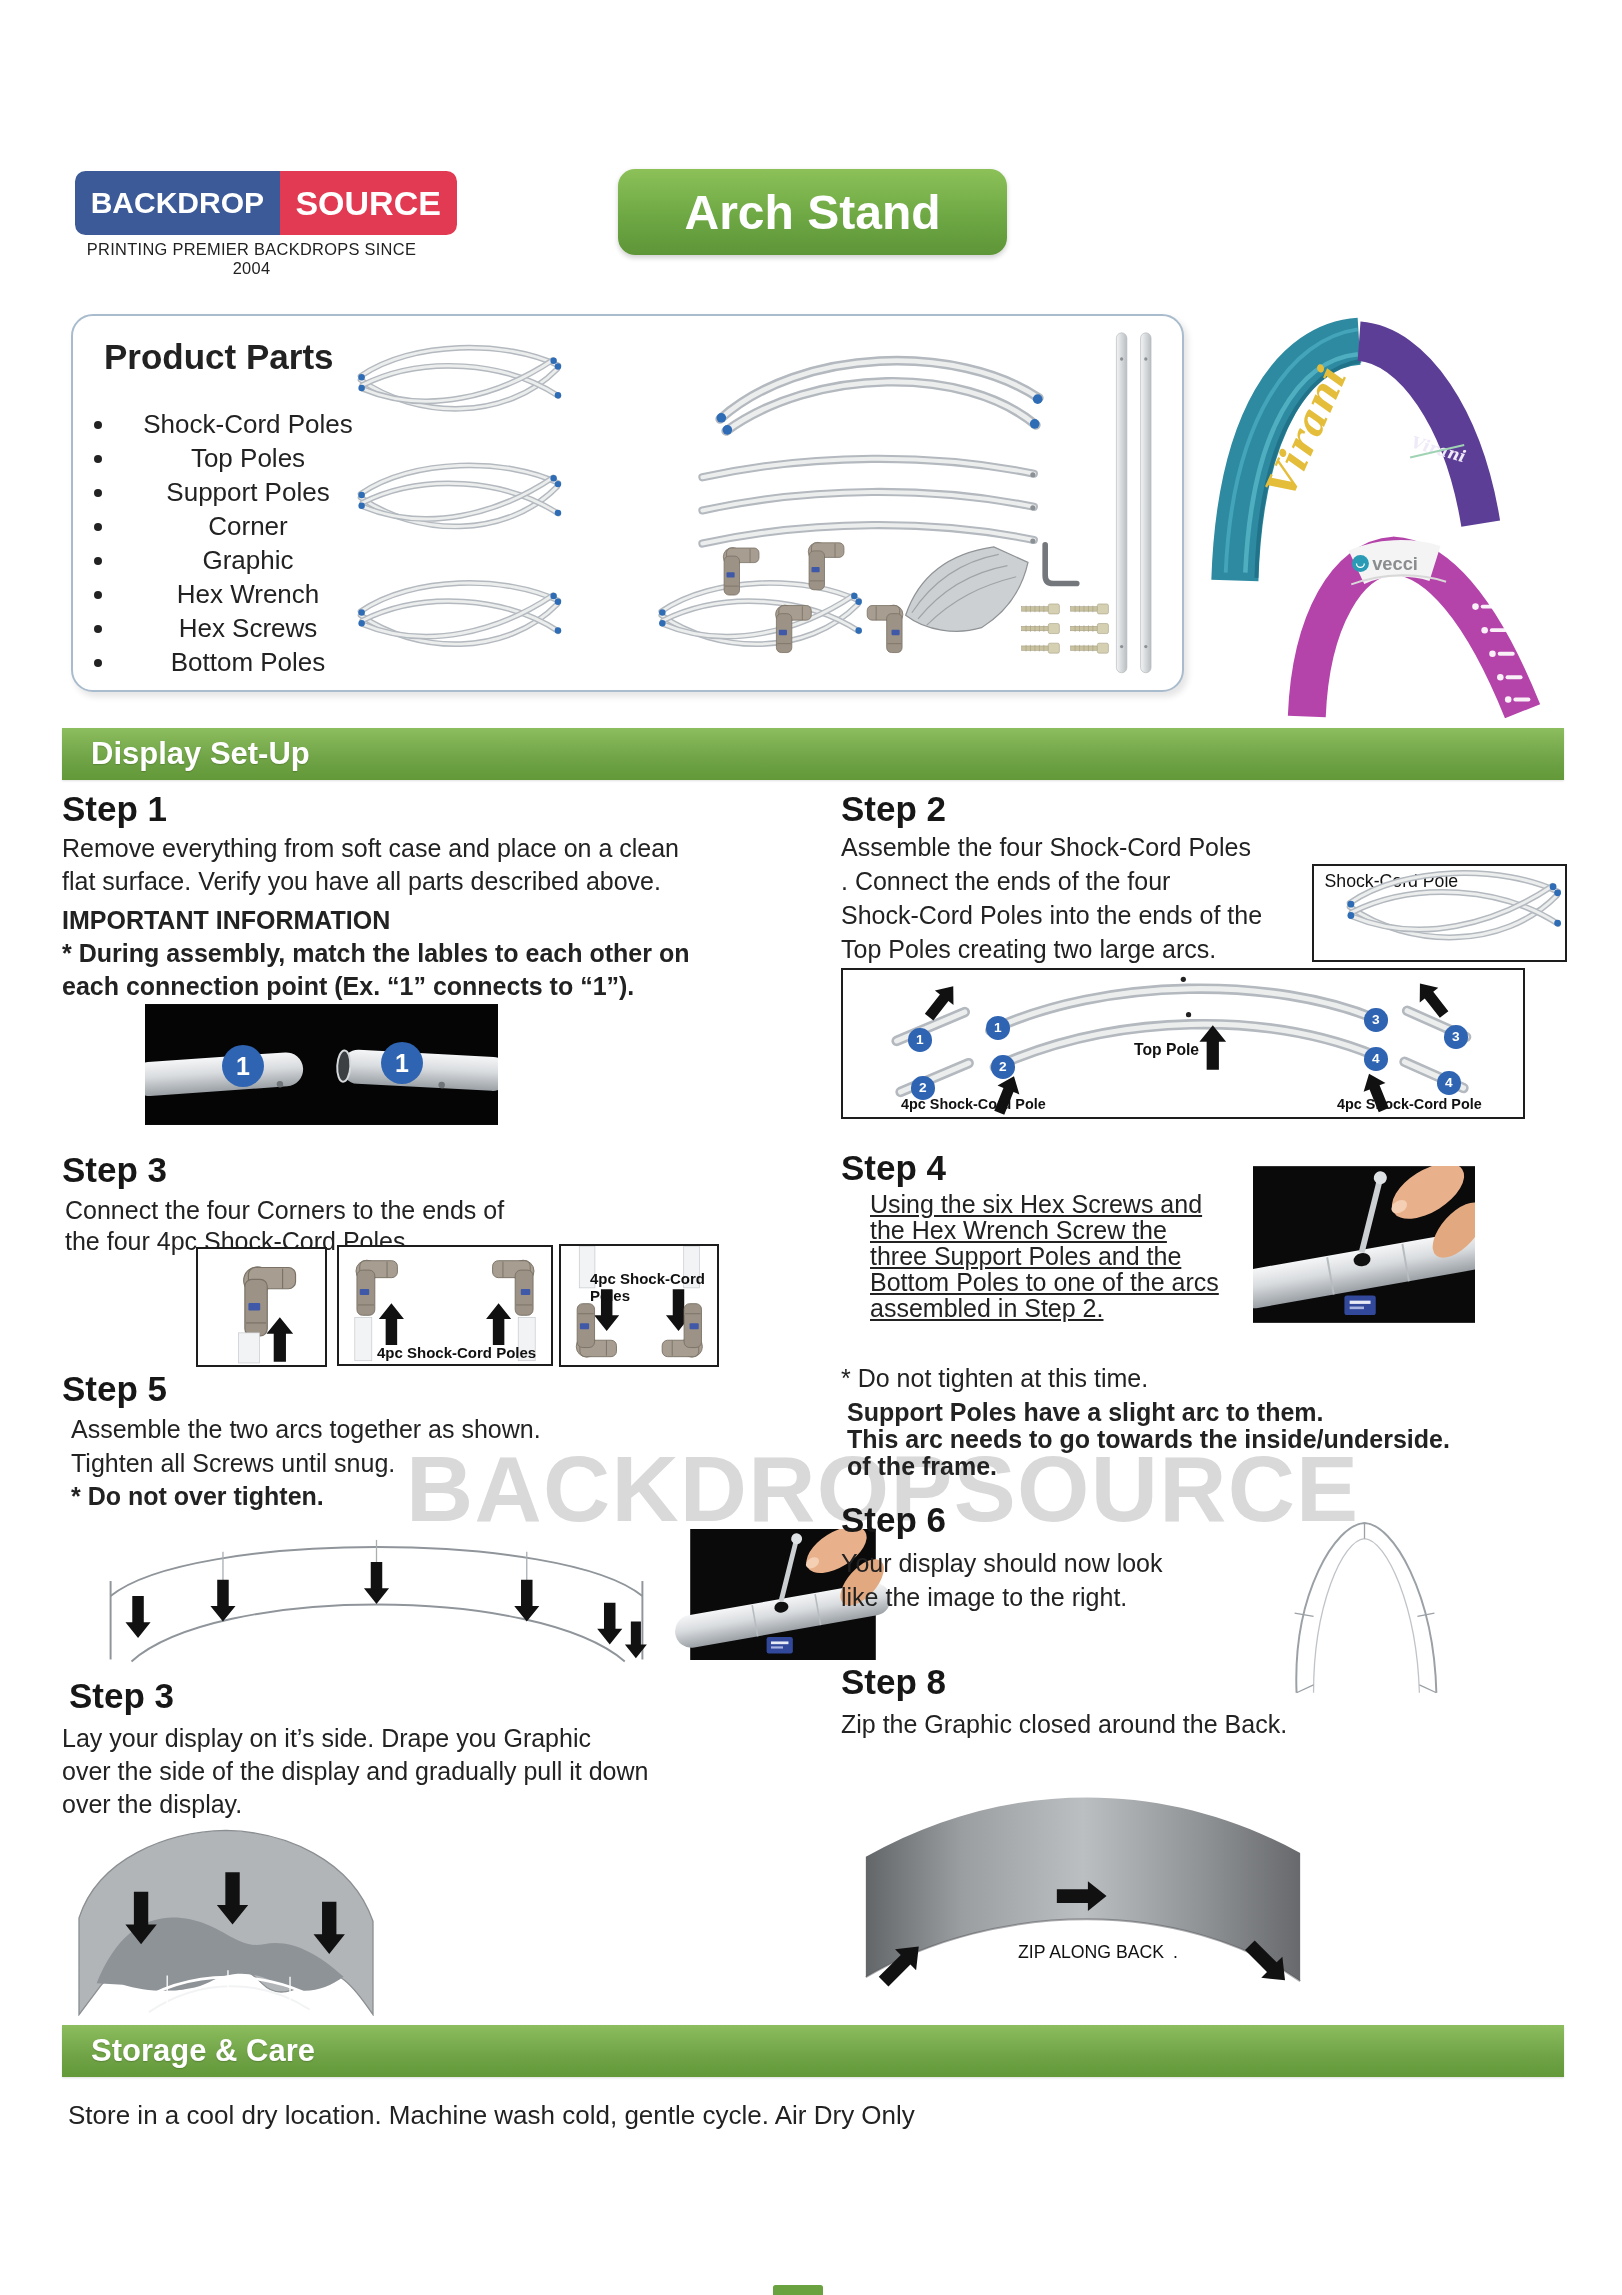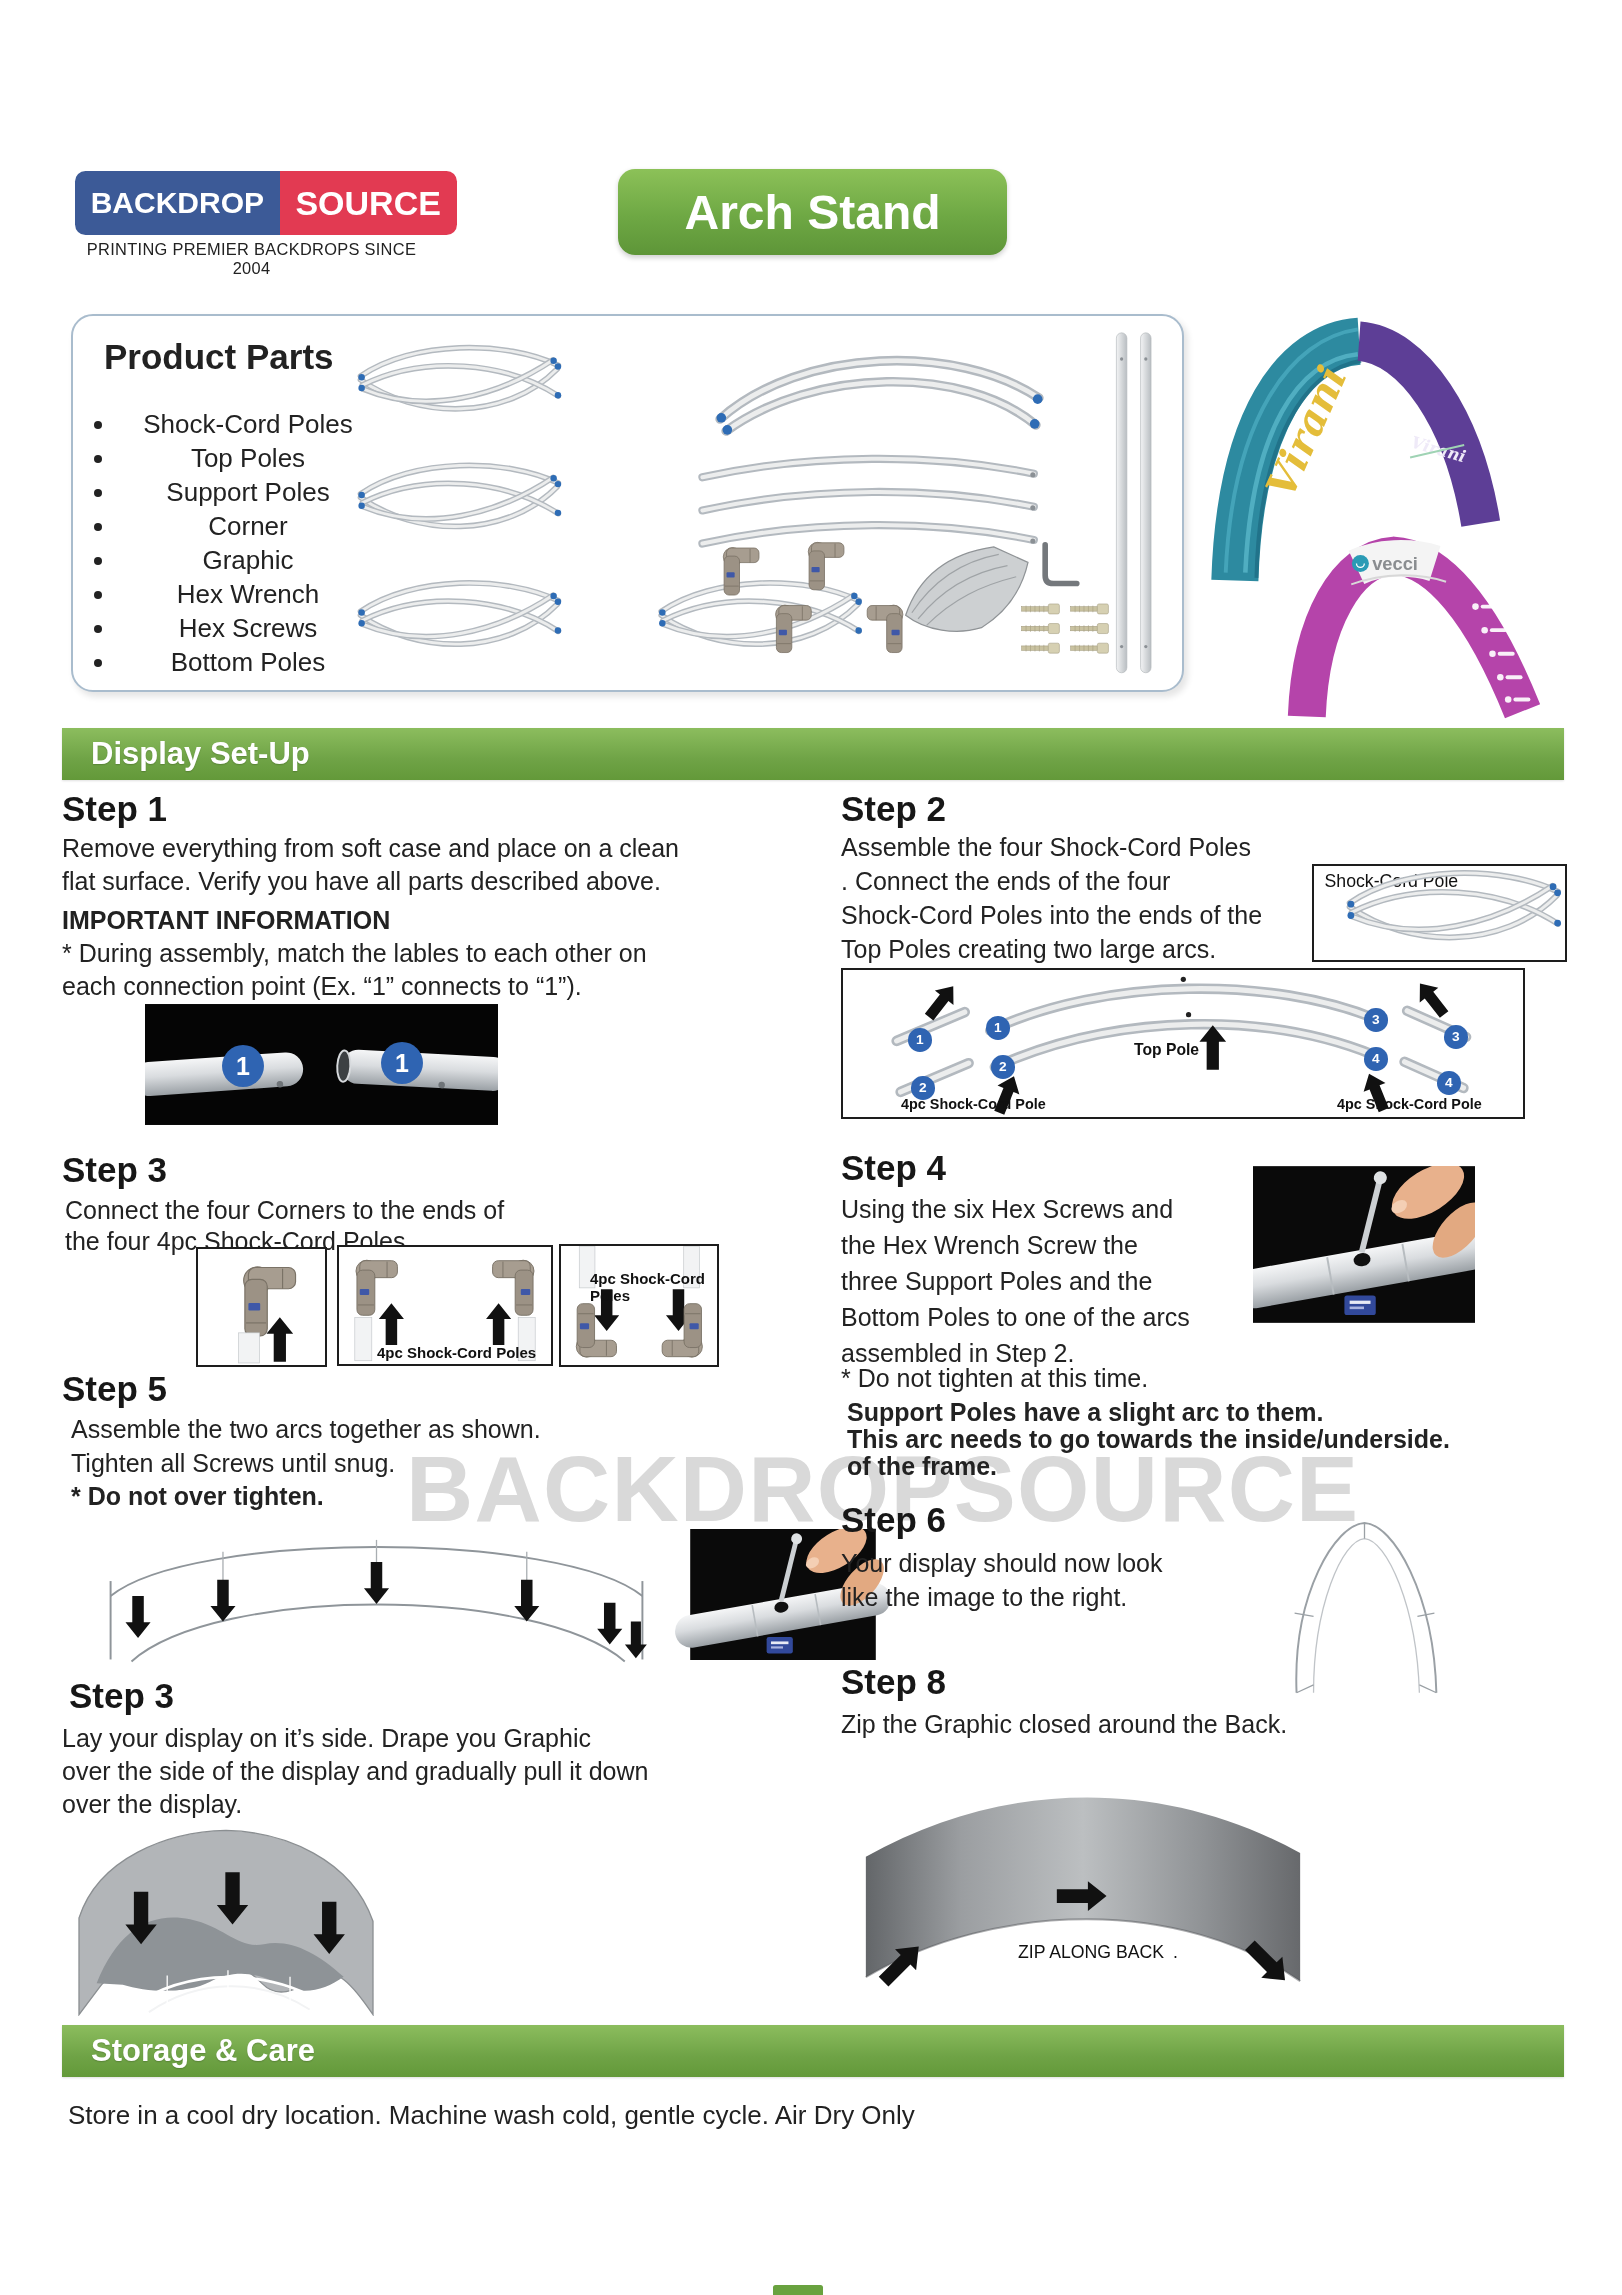--- a/index.html
+++ b/index.html
@@ -353,21 +353,21 @@
   </svg>
 
   <div class="abs banner" style="left:62px;top:728px;">
     <span>Display Set-Up</span>
   </div>
 
   <div class="abs step-title" style="left:62px;top:789px;">Step 1</div>
   <div class="abs body-text" style="left:62px;top:832px;width:759px;">Remove everything from soft case and place on a clean
 flat surface. Verify you have all parts described above.</div>
   <div class="abs body-text bold" style="left:62px;top:904px;">IMPORTANT INFORMATION</div>
-  <div class="abs body-text" style="left:62px;top:937px;width:759px;">* During assembly, match the lables to each other on
+  <div class="abs body-text" style="left:62px;top:937px;width:759px;font-weight:bold;">* During assembly, match the lables to each other on
 each connection point (Ex. “1” connects to “1”).</div>
   <div class="abs" style="left:145px;top:1004px;width:353px;height:121px;">
     <svg width="353" height="121" viewBox="0 0 540 185">
         <use href="#sym-step1photo"></use>
       </svg>
     <div class="num-badge big" style="left:77px;top:41px;">1</div>
     <div class="num-badge big" style="left:236px;top:38px;">1</div>
   </div>
 
   <div class="abs step-title" style="left:841px;top:789px;">Step 2</div>
@@ -425,21 +425,21 @@
       <rect x="188" y="0" width="24" height="64" fill="#f2f3f4" stroke="#c3c7ca"></rect>
       <use href="#sym-arrow" transform="translate(70 98) rotate(180) scale(1.6) translate(-12 -20)"></use>
       <use href="#sym-arrow" transform="translate(180 98) rotate(180) scale(1.6) translate(-12 -20)"></use>
       <use href="#sym-corner" transform="translate(8,182) scale(0.7,-0.7)"></use>
       <use href="#sym-corner" transform="translate(232,182) scale(-0.7,-0.7)"></use>
     </svg>
     <div class="diag-label" style="left:29px;top:23.6px;font-size:15px;">4pc Shock-Cord Poles</div>
   </div>
 
   <div class="abs step-title" style="left:841px;top:1148px;">Step 4</div>
-  <div class="abs body-text" style="left:841px;top:1191px;width:406px;line-height:36px;">Using the six Hex Screws and
+  <div class="abs body-text" style="left:870px;top:1191px;width:406px;line-height:26px;text-decoration:underline;">Using the six Hex Screws and
 the Hex Wrench Screw the
 three Support Poles and the
 Bottom Poles to one of the arcs
 assembled in Step 2.</div>
   <svg class="abs" style="left:1253px;top:1166px;" width="222" height="157" viewBox="0 0 340 240">
       <use href="#sym-photo"></use>
     </svg>
   <div class="abs body-text" style="left:841px;top:1362px;">*  Do not tighten at this time.</div>
   <div class="abs body-text bold" style="left:847px;top:1399px;width:713px;line-height:27px;">Support Poles have a slight arc to them.
 This arc needs to go towards the inside/underside.

